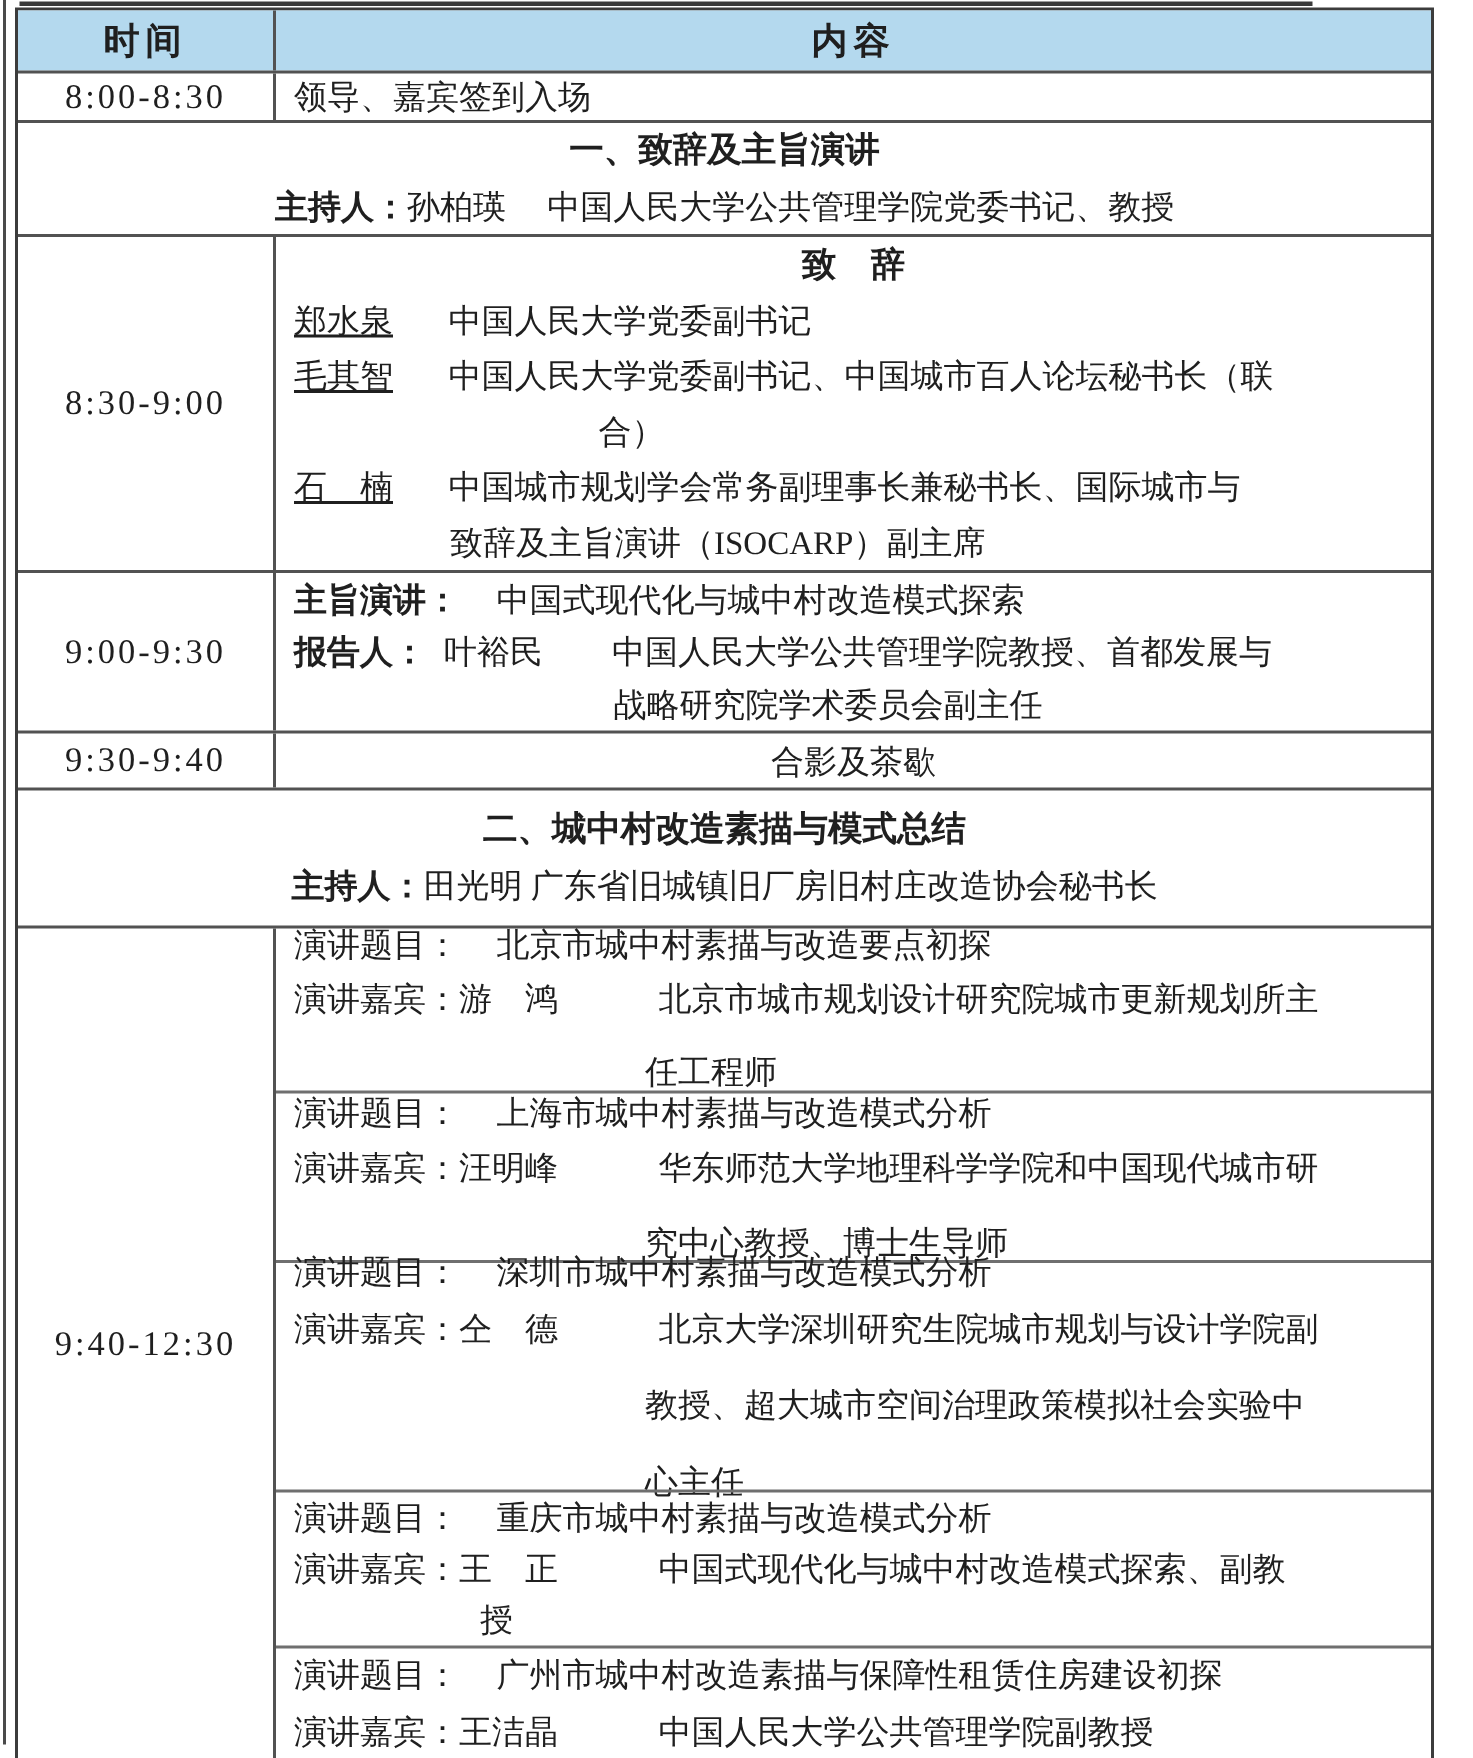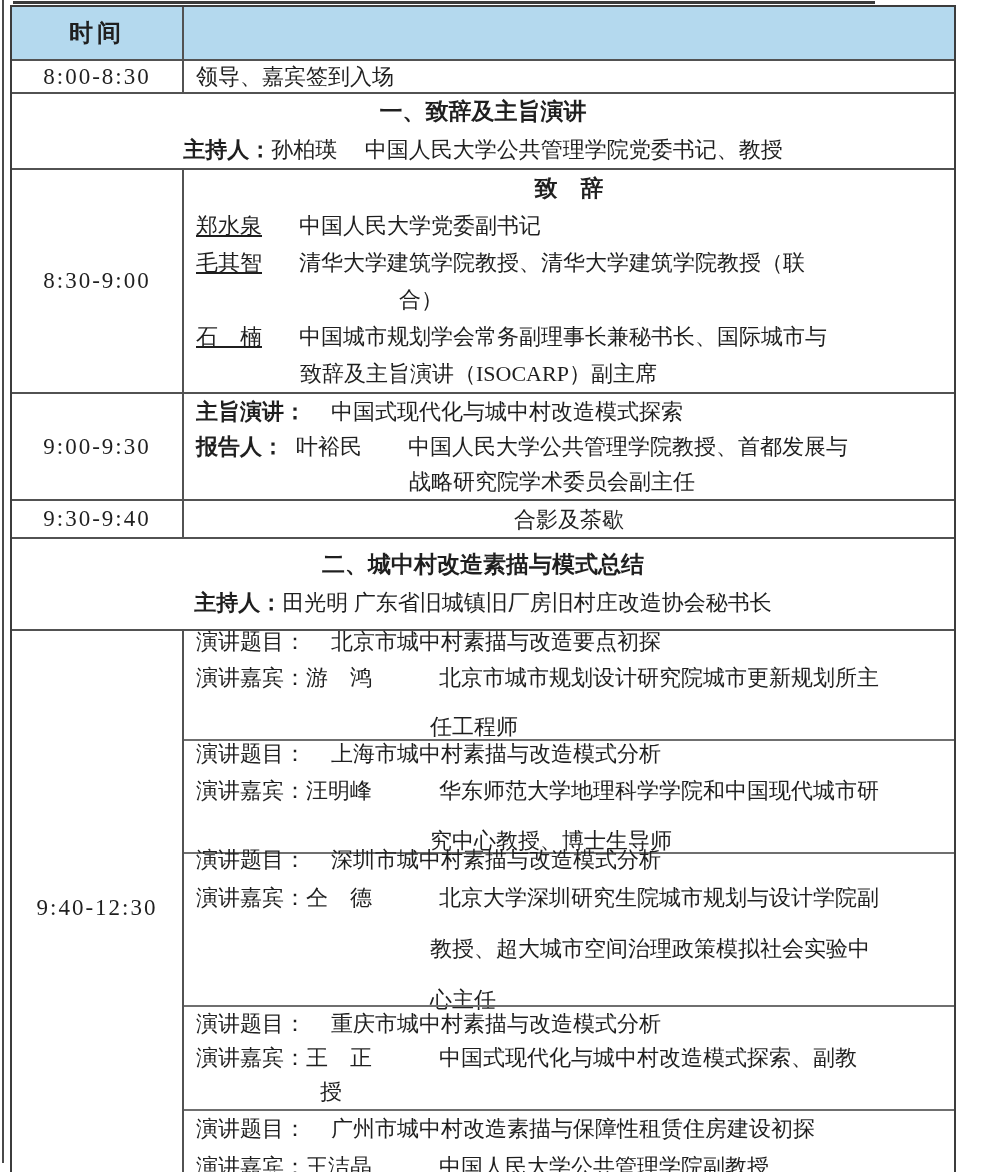--- a/index.html
+++ b/index.html
@@ -28,21 +28,21 @@
   .row:first-child { border-top: none; }
   .tcell {
     flex: 0 0 172px;
     border-right: 2px solid #525252;
     display: flex; align-items: center; justify-content: center;
     font-size: 23px; letter-spacing: 2px; white-space: nowrap;
   }
   .ccell { flex: 1 1 auto; display: flex; flex-direction: column; justify-content: center; min-width: 0; }
   .fullcell { flex: 1 1 auto; display: flex; flex-direction: column; justify-content: center; }
 
-  .r1 { height: 52px; } .r2 { height: 33px; } .r3 { height: 76px; } .r4 { height: 224px; }
+  .r1 { height: 40px; } .r2 { height: 33px; } .r3 { height: 76px; } .r4 { height: 224px; }
   .r5 { height: 107px; } .r6 { height: 38px; } .r7 { height: 92px; } .r8 { height: 555px; }
 
   .header-row { background: #b4d9ee; }
   .header-row .tcell, .header-row .hc { font-weight: bold; font-size: 24px; letter-spacing: 4px; }
   .hc { text-align: center; }
 
   .ln { line-height: 37px; font-size: 22px; padding-left: 12px; white-space: nowrap; display: flex; }
   .ln.blockln { display: block; }
   .ln.center { text-align: center; padding-left: 0; display: block; }
   .r5 .ln { line-height: 35px; }
@@ -79,20 +79,21 @@
 <body>
 
 <div class="page">
   <div class="artifact-v"></div>
   <div class="artifact-h"></div>
 
   <div class="sched">
 
     <div class="row header-row r1">
       <div class="tcell">时间</div>
+      <div class="ccell hc">内容</div>
     </div>
 
     <div class="row r2">
       <div class="tcell">8:00-8:30</div>
       <div class="ccell">
         <div class="ln blockln">领导、嘉宾签到入场</div>
       </div>
     </div>
 
     <div class="row r3">
@@ -105,21 +106,21 @@
     <div class="row r4">
       <div class="tcell">8:30-9:00</div>
       <div class="ccell">
         <div class="ln center b big">致　辞</div>
         <div class="ln">
           <span class="seg-name-open">郑水泉</span>
           <span class="seg-flex">中国人民大学党委副书记</span>
         </div>
         <div class="ln">
           <span class="seg-name-open">毛其智</span>
-          <span class="seg-flex">清华大学建筑学院教授、清华大学建筑学院教授（联</span>
+          <span class="seg-flex">中国人民大学党委副书记、中国城市百人论坛秘书长（联</span>
         </div>
         <div class="ln blockln cont-lianhe">合）</div>
         <div class="ln">
           <span class="seg-name-open">石　楠</span>
           <span class="seg-flex">中国城市规划学会常务副理事长兼秘书长、国际城市与</span>
         </div>
         <div class="ln blockln cont-open">致辞及主旨演讲（ISOCARP）副主席</div>
       </div>
     </div>
 

